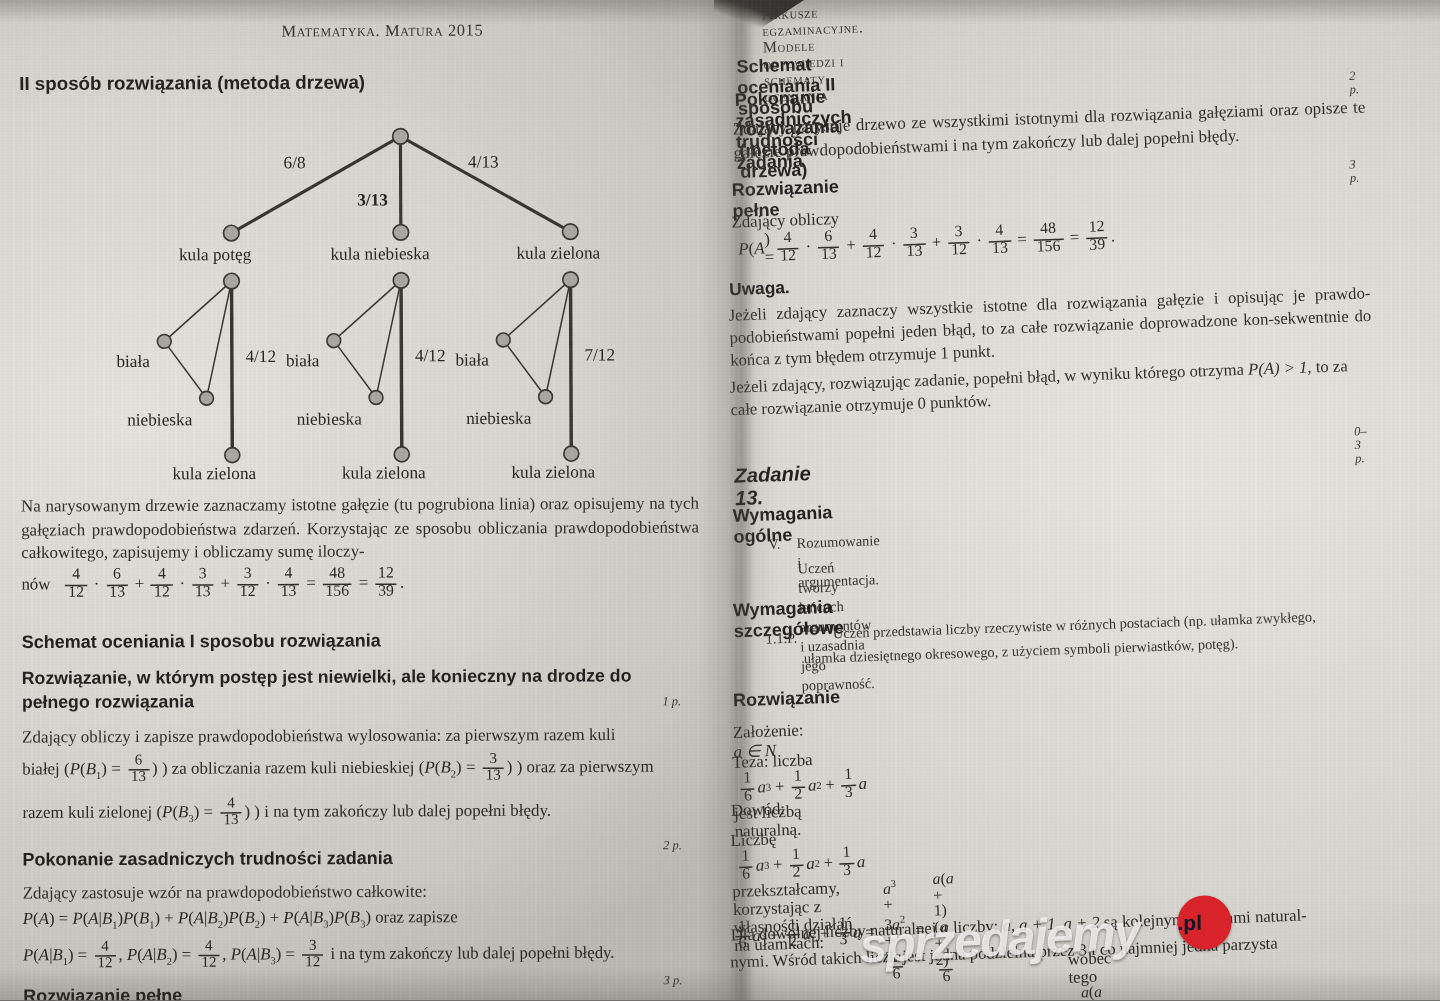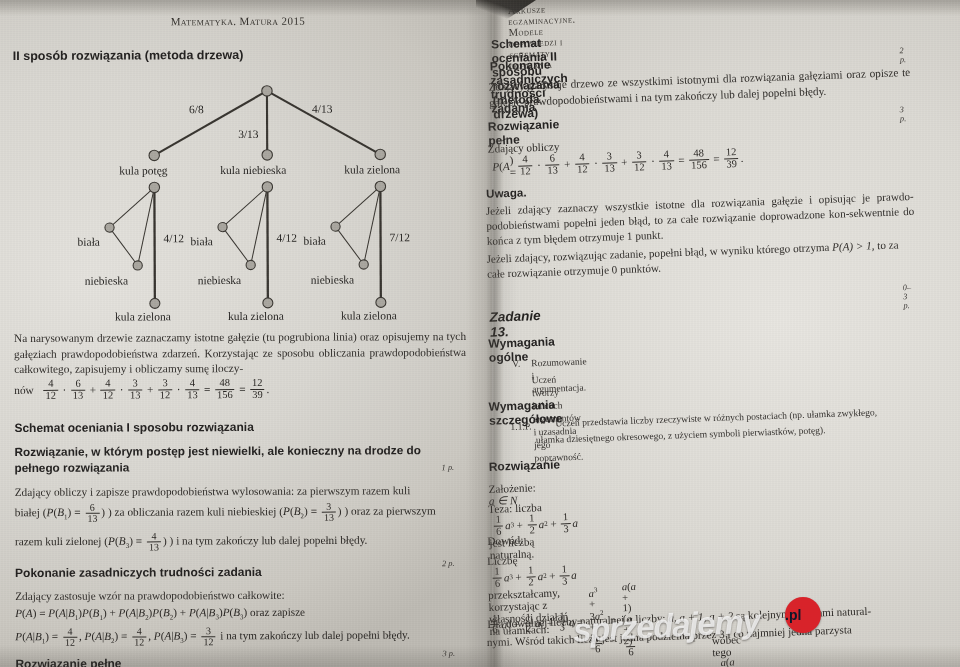--- a/index.html
+++ b/index.html
@@ -81,21 +81,21 @@
 </head>
 <body>
 
 <div id="page">
 
   <div class="sheet" id="left-sheet"></div>
   <div class="sheet" id="right-sheet"></div>
 
   <div id="left-content">
 
-    <div class="blk hdr" style="left:172px;top:15px;">Matematyka. Matura 2015</div>
+    <div class="blk hdr" style="left:189px;top:15px;">Matematyka. Matura 2015</div>
 
     <div class="blk h-bold" style="left:14px;top:48px;font-size:12.5px;">II sposób rozwiązania (metoda drzewa)</div>
 
     <div id="tree">
       <svg width="470" height="265" viewBox="0 0 470 265">
         <g stroke="#37342f" fill="none">
 
           <line x1="268" y1="31" x2="155" y2="95" stroke-width="2.1"></line>
           <line x1="268" y1="31" x2="268" y2="95" stroke-width="2.1"></line>
           <line x1="268" y1="31" x2="381" y2="95" stroke-width="2.1"></line>
@@ -129,21 +129,21 @@
           <circle cx="138" cy="205" r="4.6"></circle>
             <circle cx="251" cy="205" r="4.6"></circle>
             <circle cx="364" cy="205" r="4.6"></circle>
           <circle cx="155" cy="243" r="5.0"></circle>
             <circle cx="268" cy="243" r="5.0"></circle>
             <circle cx="381" cy="243" r="5.0"></circle>
         </g>
       </svg>
 
       <div class="tfrac" style="left:190px;top:43px;">6/8</div>
-      <div class="tfrac" style="left:239px;top:68px;">3/13</div>
+      <div class="tfrac" style="left:239px;top:68px;font-weight:bold;">3/13</div>
       <div class="tfrac" style="left:313px;top:43px;">4/13</div>
 
       <div class="tlabel" style="left:120px;top:104px;">kula potęg</div>
       <div class="tlabel" style="left:221px;top:104px;">kula niebieska</div>
       <div class="tlabel" style="left:345px;top:104px;">kula zielona</div>
 
       <div class="tlabel" style="left:78px;top:175px;">biała</div>
       <div class="tlabel" style="left:85px;top:214px;">niebieska</div>
       <div class="tlabel" style="left:115px;top:250px;">kula zielona</div>
       <div class="tfrac" style="left:164px;top:172px;">4/12</div>

